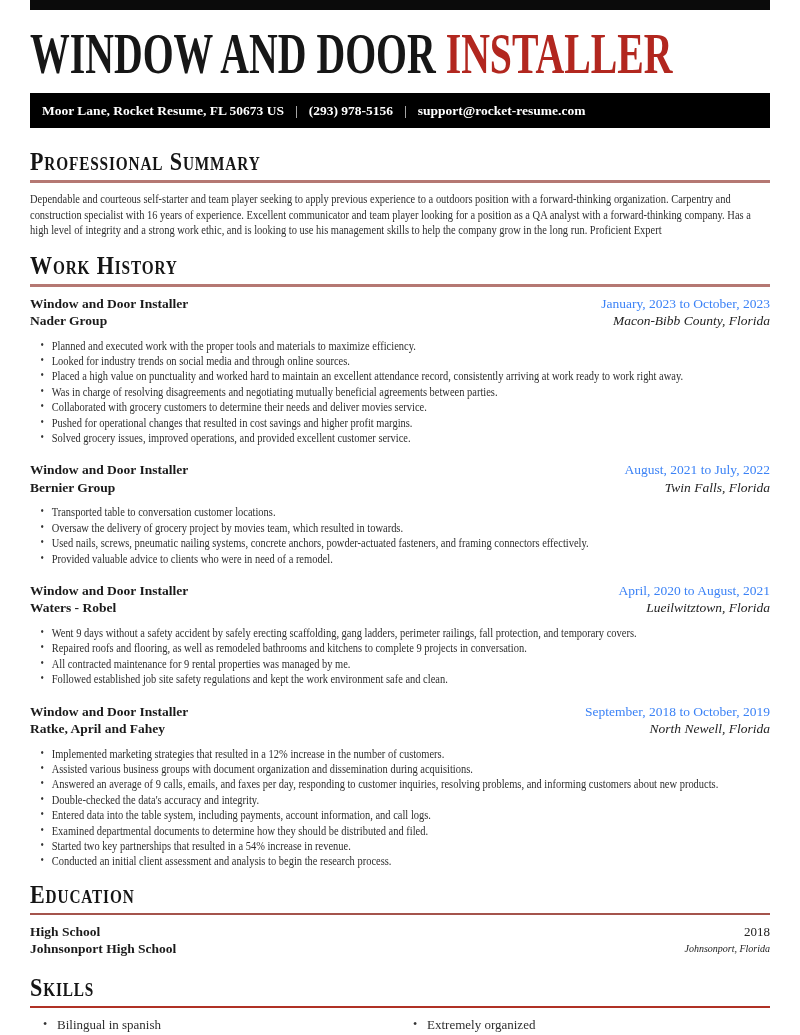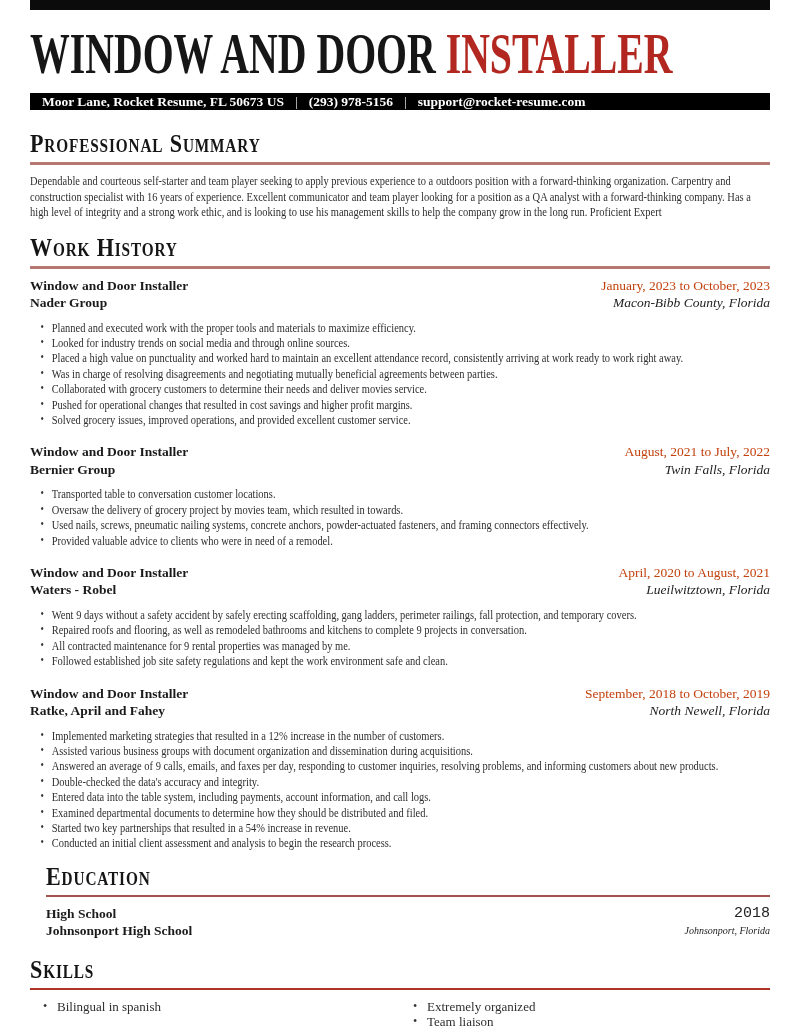--- a/index.html
+++ b/index.html
@@ -14,21 +14,21 @@
   h1.resume-title {
     margin:15px 0 0 0; font-size:56px; line-height:58px; font-weight:bold;
     color:#161616; white-space:nowrap;
     transform:scaleX(0.71); transform-origin:0 0; letter-spacing:0;
   }
   .title-accent { color:#b2271f; }
 
   .contact-bar {
     margin-top:10px; background:#000000; color:#ffffff;
     font-weight:bold; font-size:13.5px; line-height:17px;
-    padding:0 12px; white-space:nowrap;
+    padding:9px 12px; white-space:nowrap;
   }
   .contact-sep { display:inline-block; margin:0 11px; font-weight:normal; color:#e8e8e8; }
 
   .section { margin-top:14px; }
   .section-heading {
     font-size:26px; line-height:28px; font-weight:700; color:#151515;
     font-variant:small-caps; letter-spacing:1px; white-space:nowrap;
     transform:scaleX(0.85); transform-origin:0 0;
   }
   .rule { margin-top:4px; border:0; }
@@ -37,35 +37,35 @@
   .rule-skills { height:2px; background:#b03125; }
 
   .condense { width:920px; transform:scaleX(0.8043); transform-origin:0 0; }
 
   .summary-text { margin-top:8px; font-size:13px; line-height:15.5px; color:#2e2e2e; }
 
   .job { margin-top:8px; }
   .job + .job { margin-top:16px; }
   .job-row { display:flex; justify-content:space-between; align-items:baseline; line-height:17.5px; }
   .job-title, .job-company { font-weight:bold; font-size:13.5px; color:#1b1b1b; }
-  .job-dates { font-size:13.5px; color:#c2410c; }
+  .job-dates { font-size:13.5px; color:#3b82f6; }
   .job-location { font-size:13.5px; font-style:italic; color:#222222; }
 
   ul.bullets { margin:8px 0 0 0; padding:0; list-style:none; }
   ul.bullets li {
     position:relative; padding-left:27px; font-size:13px; line-height:15.4px; color:#2e2e2e;
   }
   ul.bullets li::before {
     content:"\2022"; position:absolute; left:13px; top:0; font-size:12px; color:#333333;
   }
 
   .edu-rows { margin-top:8px; }
   .edu-row { display:flex; justify-content:space-between; align-items:flex-end; line-height:17.5px; }
   .edu-degree, .edu-school { font-weight:bold; font-size:13.5px; color:#1b1b1b; }
-  .edu-year { font-size:15px; color:#222222;font-family:Liberation Mono, monospace; }
+  .edu-year { font-size:13px; color:#222222; }
   .edu-location { font-size:10px; font-style:italic; color:#222222; }
 
   .skills-cols { display:flex; margin-top:9px; }
   .skills-cols ul.bullets { margin-top:0; width:370px; }
 </style>
 </head>
 <body>
 
 <div class="top-rule"></div>
 
@@ -154,21 +154,21 @@
         <li>Answered an average of 9 calls, emails, and faxes per day, responding to customer inquiries, resolving problems, and informing customers about new products.</li>
         <li>Double-checked the data's accuracy and integrity.</li>
         <li>Entered data into the table system, including payments, account information, and call logs.</li>
         <li>Examined departmental documents to determine how they should be distributed and filed.</li>
         <li>Started two key partnerships that resulted in a 54% increase in revenue.</li>
         <li>Conducted an initial client assessment and analysis to begin the research process.</li>
       </ul>
     </section>
   </div>
 
-  <div class="section" style="margin-top:12px;margin-left:16px;">
+  <div class="section" style="margin-top:12px;">
     <div class="section-heading">Education</div>
     <div class="rule rule-education"></div>
     <div class="edu-rows">
       <div class="edu-row">
         <span class="edu-degree">High School</span>
         <span class="edu-year">2018</span>
       </div>
       <div class="edu-row">
         <span class="edu-school">Johnsonport High School</span>
         <span class="edu-location">Johnsonport, Florida</span>

